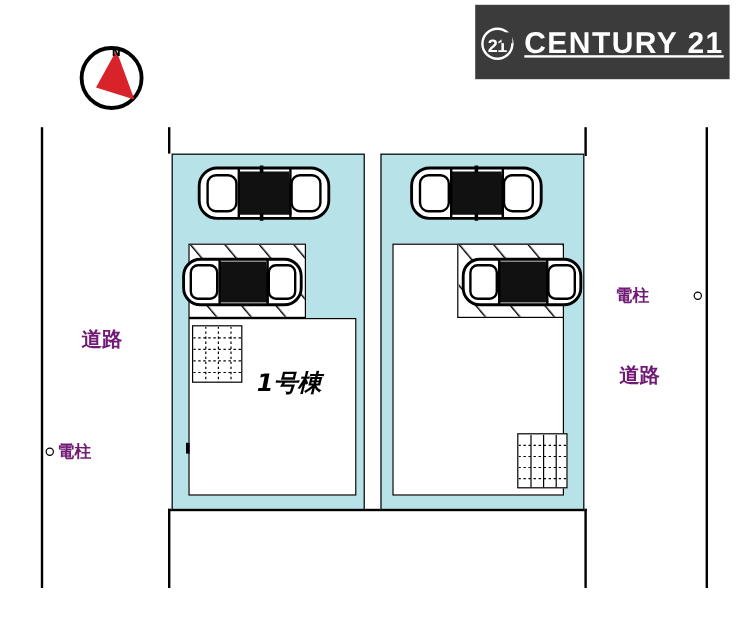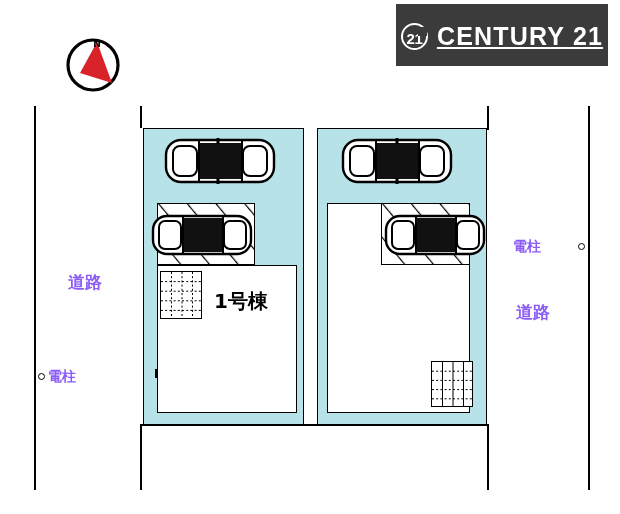--- a/index.html
+++ b/index.html
@@ -63,21 +63,21 @@
   }
   .house-label{
     position:absolute;
     font-family:"DejaVu Sans",sans-serif;
     font-size:20px;font-weight:bold;color:#000;
     white-space:nowrap;
   }
   .map-label{
     position:absolute;
     font-family:Liberation Serif, serif;
-    font-weight:bold;color:#8b5cf6;white-space:nowrap;
+    font-weight:bold;color:#701a75;white-space:nowrap;
   }
   .lbl-road{font-size:17px;}
   .lbl-pole{font-size:14px;}
   .pole-dot{
     position:absolute;width:7px;height:7px;border-radius:50%;
     border:1.6px solid #000;background:#fff;box-sizing:border-box;
   }
   .car{position:absolute;}
 </style>
 </head>
@@ -199,21 +199,21 @@
     <svg width="104" height="46" viewBox="0 0 104 46">
       <rect x="3" y="4" width="98" height="38" rx="14" ry="14" fill="#ffffff" stroke="#000" stroke-width="2.4"></rect>
       <path d="M33 6 L72 6 L74 40 L33 40 Z" fill="#111111"></path>
       <rect x="9" y="9" width="22" height="28" rx="6" fill="#ffffff" stroke="#000" stroke-width="2"></rect>
       <rect x="74" y="9" width="22" height="28" rx="6" fill="#ffffff" stroke="#000" stroke-width="2"></rect>
       <line x1="33" y1="4" x2="33" y2="42" stroke="#000" stroke-width="2"></line>
       <line x1="73" y1="4" x2="73" y2="42" stroke="#000" stroke-width="2"></line>
     </svg>
   </div>
 
-  <div class="house-label" style="left:214px;top:288px;">1号棟</div>
+  <div class="house-label" style="left:214px;top:306px;font-style:italic;">1号棟</div>
 
   <div class="map-label lbl-road" style="left:68px;top:271px;">道路</div>
   <div class="map-label lbl-road" style="left:516px;top:301px;">道路</div>
 
   <div class="pole-dot" style="left:38px;top:373px;"></div>
   <div class="map-label lbl-pole" style="left:48px;top:368px;">電柱</div>
 
   <div class="map-label lbl-pole" style="left:513px;top:238px;">電柱</div>
   <div class="pole-dot" style="left:578px;top:243px;"></div>
 

